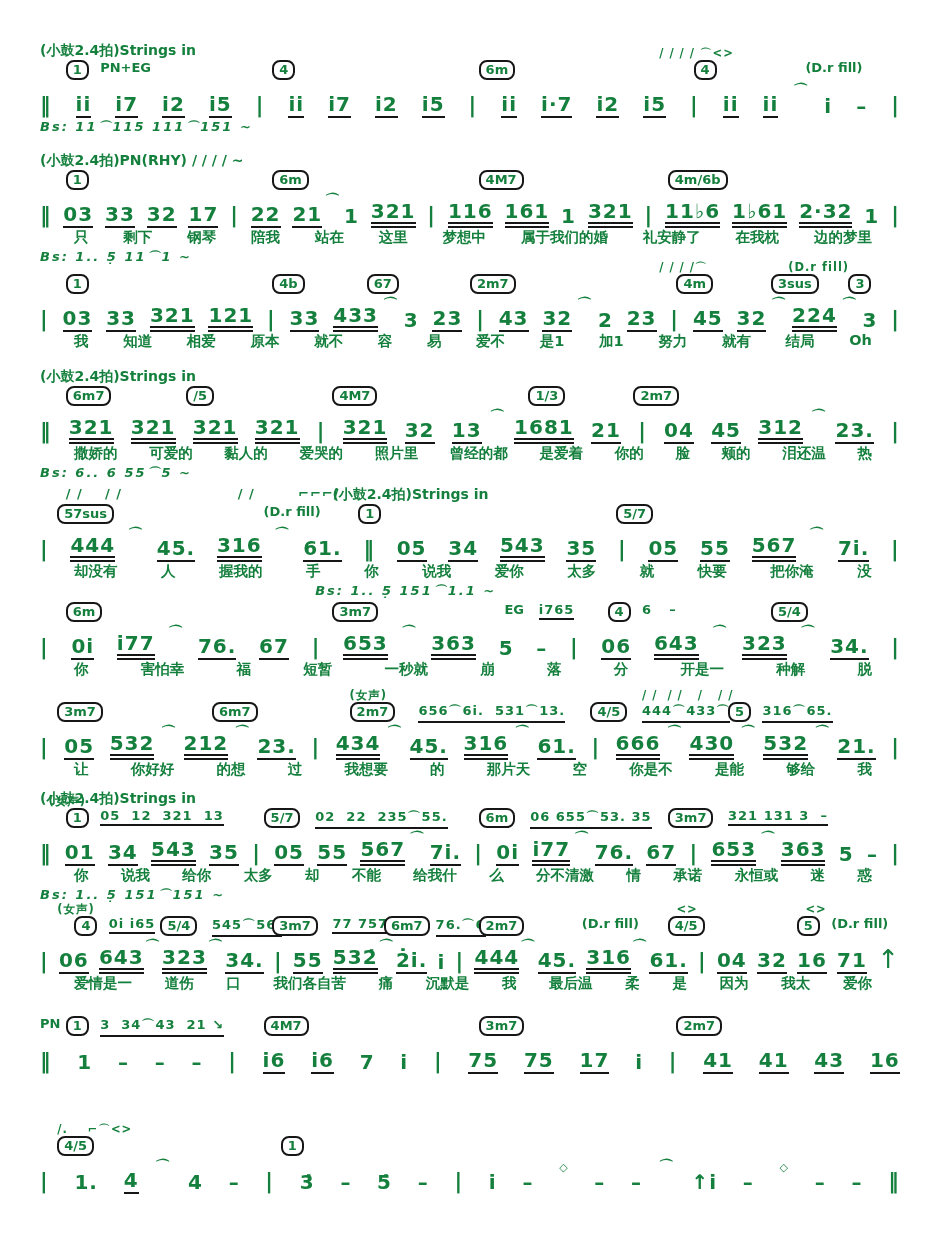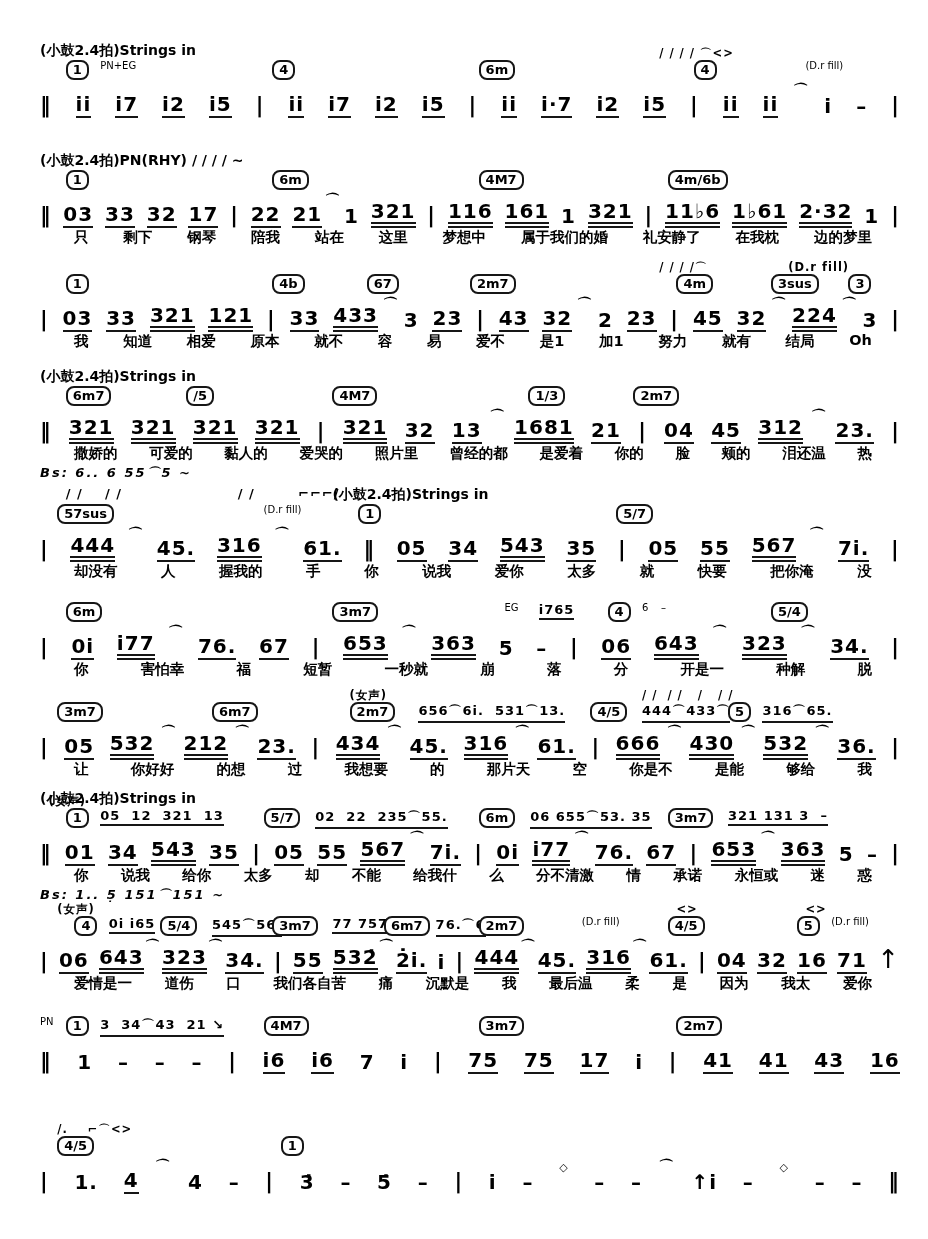--- a/index.html
+++ b/index.html
@@ -1,32 +1,32 @@
 <!DOCTYPE html>
 <html><head>
 <meta charset="utf-8">
 <style>
   html,body{margin:0;padding:0;background:#e8e8e8;}
   #page{
     position:relative;
     width:928px;height:1239px;
     background:#ffffff;
-    color:#000000;
+    color:#15803d;
     font-family:"DejaVu Sans", sans-serif;
     overflow:hidden;
   }
   .system{position:absolute;left:40px;width:860px;}
   .posrow{position:relative;height:24px;}
   .posrow.pre{height:18px;}
   .posrow span{position:absolute;top:0;white-space:pre;}
   .cbox{
     display:inline-block;border:2px solid #161616;border-radius:8px;
     padding:0 5px;font-size:13px;font-weight:700;line-height:16px;background:#fff;
   }
-  .ctxt{font-size:10px;font-weight:400;}
+  .ctxt{font-size:13px;font-weight:700;}
   .pre .ctxt{font-size:14px;font-weight:700;}
   .csml{font-size:13px;font-weight:700;letter-spacing:1px;}
   .csml.und{border-bottom:2px solid #161616;padding-bottom:1px;}
   .csml2{font-size:11.5px;font-weight:700;top:-14px !important;letter-spacing:1px;}
   .noterow{
     display:flex;justify-content:space-between;align-items:flex-end;
     height:34px;font-size:20px;font-weight:700;letter-spacing:1px;
   }
   .tok{line-height:1;padding-bottom:2px;white-space:pre;}
   .tok.u1{border-bottom:2.5px solid #161616;}
@@ -79,20 +79,21 @@
         <span class="tok u1">i2</span>
         <span class="tok u1">i5</span>
         <span class="tok bar">|</span>
         <span class="tok u1">ii</span>
         <span class="tok u1">ii</span>
         <span class="tok tie">⌒</span>
         <span class="tok">i</span>
         <span class="tok dash">–</span>
         <span class="tok bar">|</span>
       </div>
+      <div class="bassrow">Bs: 11⌒115  111⌒151  ~</div>
     </div>
     <div class="system" style="top: 152px;">
       <div class="posrow pre">
         <span class="ctxt" style="left: 0%;">(小鼓2.4拍)PN(RHY) / / / / ~</span>
       </div>
       <div class="posrow chords">
         <span class="cbox" style="left: 3%;">1</span>
         <span class="cbox" style="left: 27%;">6m</span>
         <span class="cbox" style="left: 51%;">4M7</span>
         <span class="cbox" style="left: 73%;">4m/6b</span>
@@ -127,20 +128,21 @@
         <span class="lyr">钢琴</span>
         <span class="lyr">陪我</span>
         <span class="lyr">站在</span>
         <span class="lyr">这里</span>
         <span class="lyr">梦想中</span>
         <span class="lyr">属于我们的婚</span>
         <span class="lyr">礼安静了</span>
         <span class="lyr">在我枕</span>
         <span class="lyr">边的梦里</span>
       </div>
+      <div class="bassrow">Bs: 1..  5̣  11⌒1  ~</div>
     </div>
     <div class="system" style="top: 274px;">
       <div class="posrow chords">
         <span class="cbox" style="left: 3%;">1</span>
         <span class="cbox" style="left: 27%;">4b</span>
         <span class="cbox" style="left: 38%;">67</span>
         <span class="cbox" style="left: 50%;">2m7</span>
         <span class="cbox" style="left: 74%;">4m</span>
         <span class="csml2" style="left: 72%;">/ / / /⌒</span>
         <span class="csml2" style="left: 87%;">(D.r fill)</span>
@@ -280,20 +282,21 @@
         <span class="lyr">手</span>
         <span class="lyr">你</span>
         <span class="lyr">说我</span>
         <span class="lyr">爱你</span>
         <span class="lyr">太多</span>
         <span class="lyr">就</span>
         <span class="lyr">快要</span>
         <span class="lyr">把你淹</span>
         <span class="lyr">没</span>
       </div>
+      <div class="bassrow" style="margin-left: 32%;">Bs: 1..  5̣  151⌒1.1  ~</div>
     </div>
     <div class="system" style="top: 602px;">
       <div class="posrow chords">
         <span class="cbox" style="left: 3%;">6m</span>
         <span class="cbox" style="left: 34%;">3m7</span>
         <span class="ctxt" style="left: 54%;">EG</span>
         <span class="csml und" style="left: 58%;">i765</span>
         <span class="cbox" style="left: 66%;">4</span>
         <span class="ctxt" style="left: 70%;">6    –</span>
         <span class="cbox" style="left: 85%;">5/4</span>
@@ -362,21 +365,21 @@
         <span class="tok u2">316</span>
         <span class="tok tie">⌒</span>
         <span class="tok u1">61.</span>
         <span class="tok bar">|</span>
         <span class="tok u2">666</span>
         <span class="tok tie">⌒</span>
         <span class="tok u2">430</span>
         <span class="tok tie">⌒</span>
         <span class="tok u2">532</span>
         <span class="tok tie">⌒</span>
-        <span class="tok u1">36.</span>
+        <span class="tok u1">21.</span>
         <span class="tok bar">|</span>
       </div>
       <div class="lyricrow">
         <span class="lyr">让</span>
         <span class="lyr">你好好</span>
         <span class="lyr">的想</span>
         <span class="lyr">过</span>
         <span class="lyr">我想要</span>
         <span class="lyr">的</span>
         <span class="lyr">那片天</span>

